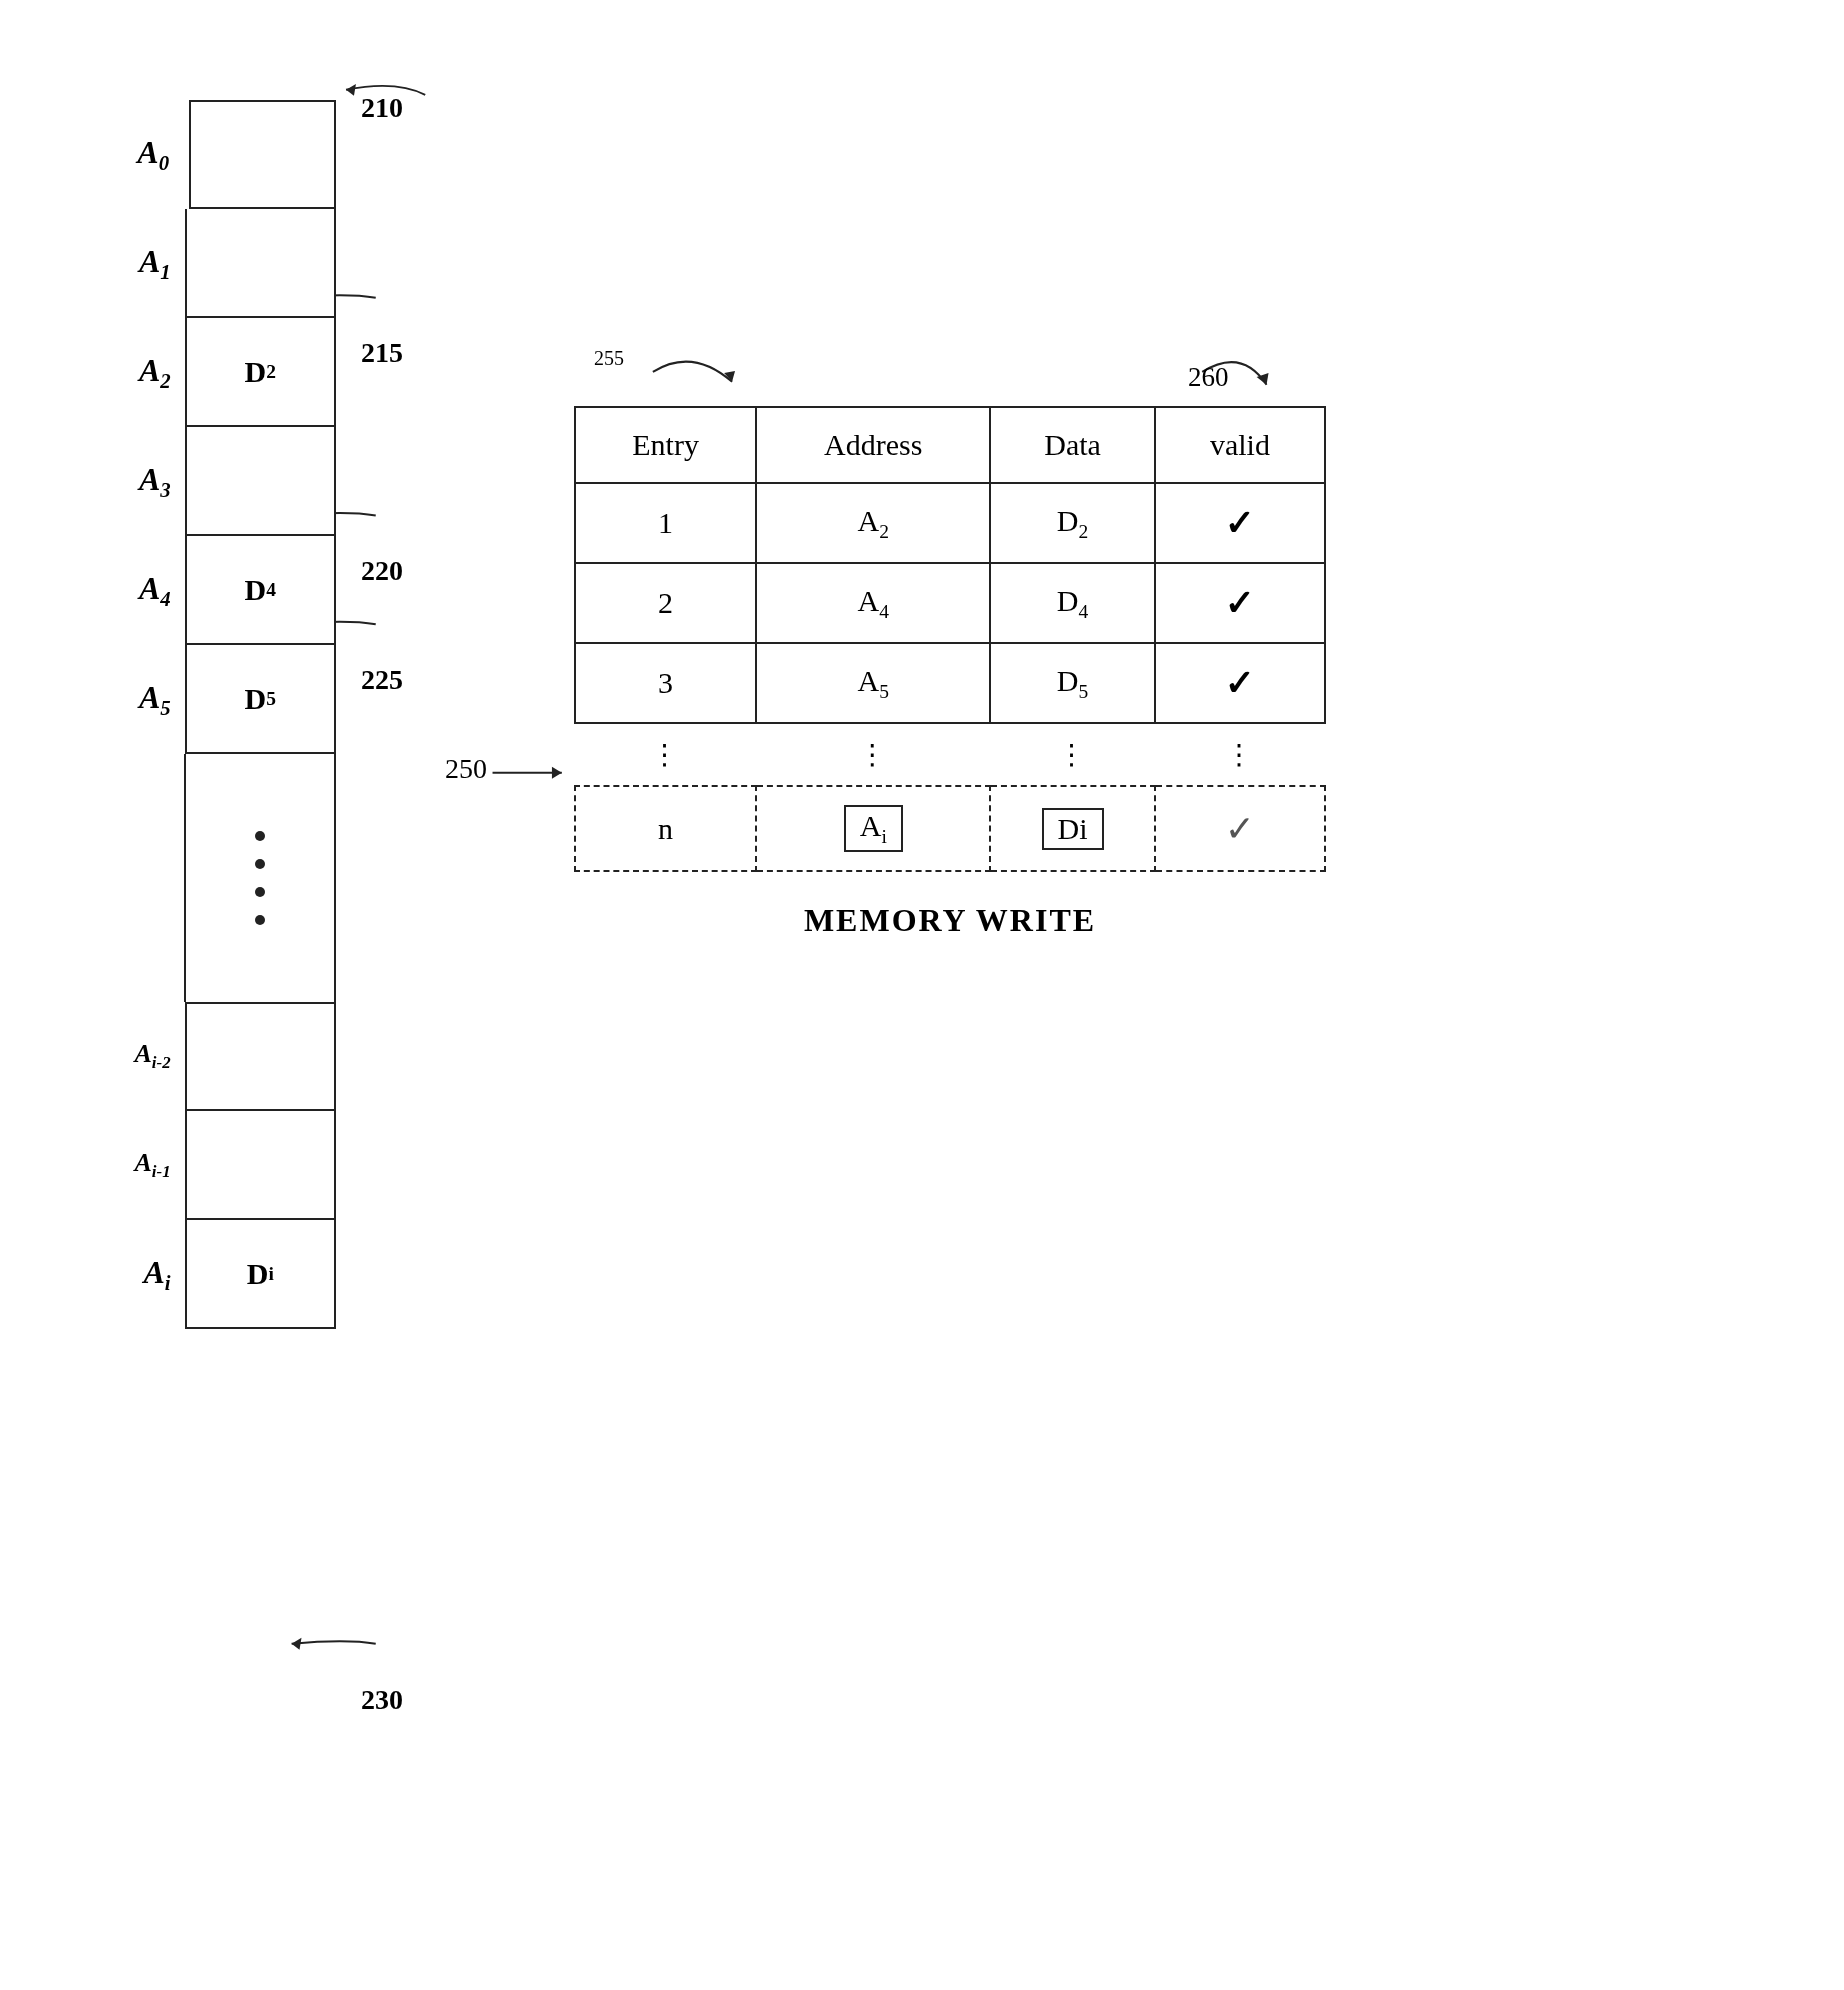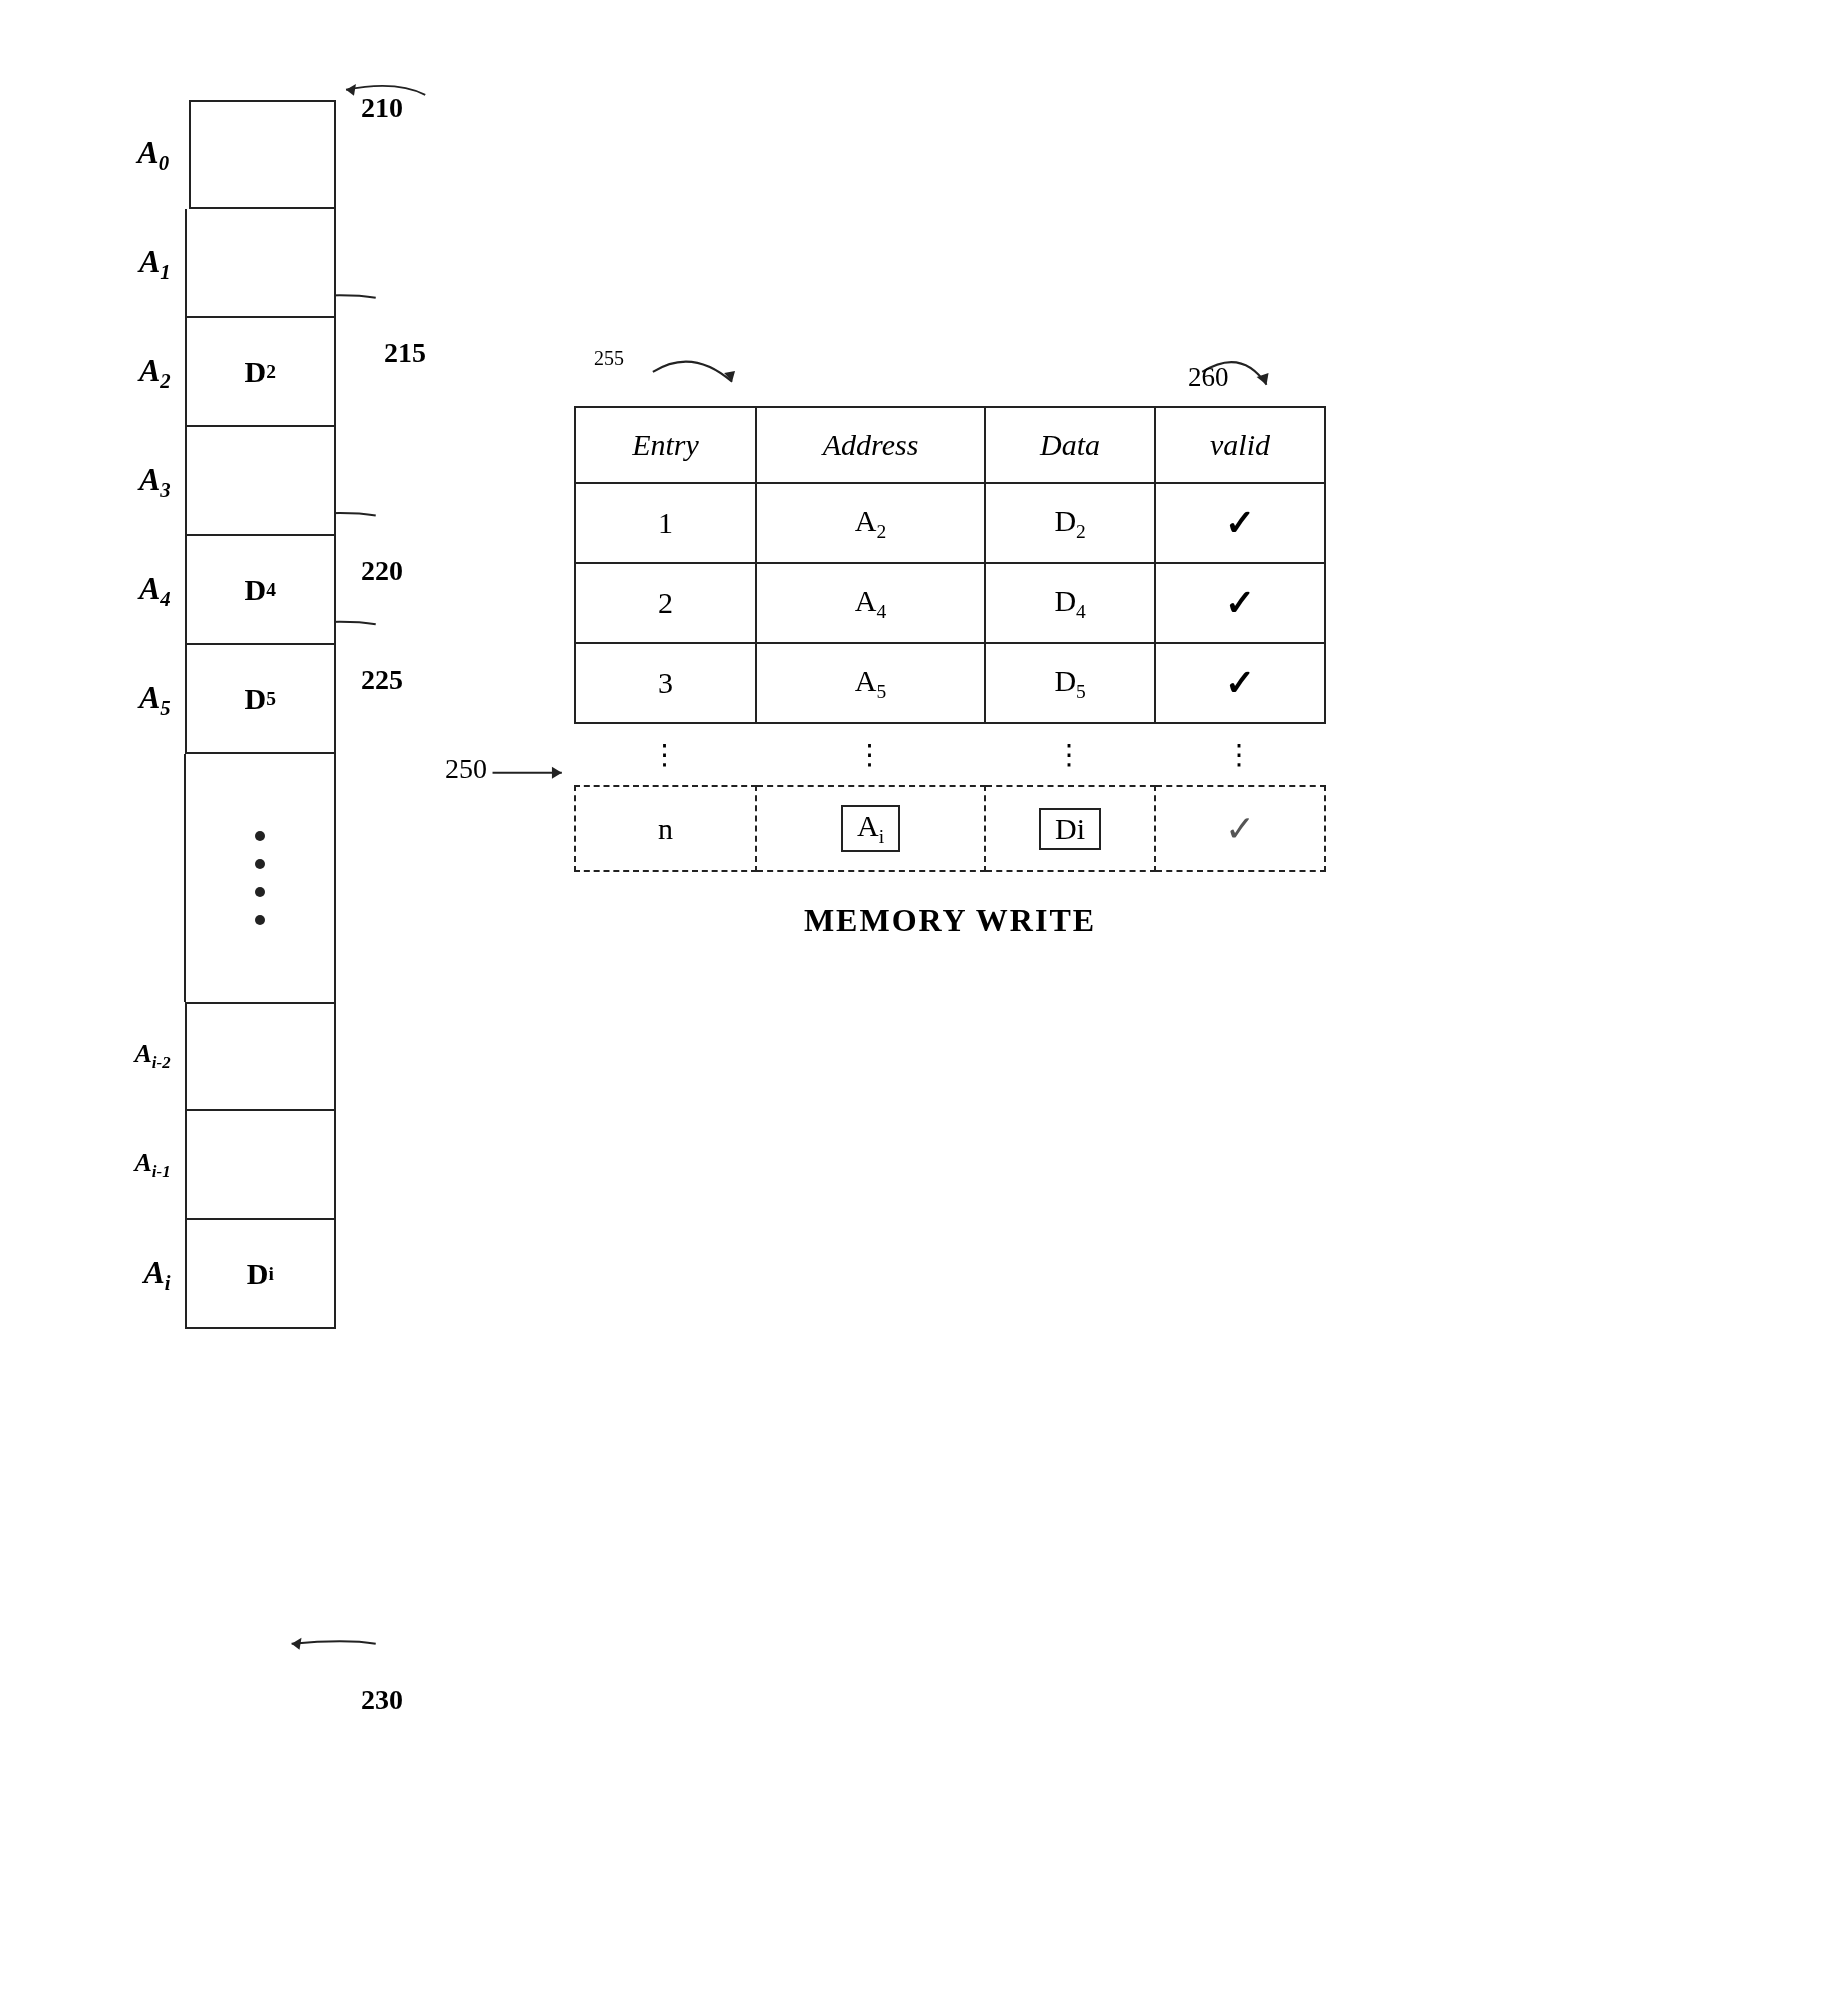--- a/index.html
+++ b/index.html
@@ -97,21 +97,20 @@
       padding: 18px 12px;
       font-size: 30px;
       font-style: normal;
     }
 
     .write-table th {
       font-weight: normal;
       font-size: 30px;
       background: #fff;
       padding: 20px 20px;
-      font-style: italic;
     }
 
     .subscript {
       font-size: 0.65em;
       vertical-align: sub;
     }
 
     
     .dashed-row td {
       border-style: dashed;
@@ -196,21 +195,21 @@
     <div class="memory-row">
       <div class="row-label">A<sub class="subscript">1</sub></div>
       <div class="row-cell no-top"></div>
     </div>
 
     <div class="memory-row">
       <div class="row-label">A<sub class="subscript">2</sub></div>
       <div class="row-cell no-top">D<sub class="subscript">2</sub></div>
     </div>
 
-    <div style="position:absolute; left:243px; top:267px; font-size:28px;margin-left:23px;">215</div>
+    <div style="position:absolute; left:243px; top:267px; font-size:28px;">215</div>
 
     <div class="memory-row">
       <div class="row-label">A<sub class="subscript">3</sub></div>
       <div class="row-cell no-top"></div>
     </div>
 
     <div class="memory-row">
       <div class="row-label">A<sub class="subscript">4</sub></div>
       <div class="row-cell no-top">D<sub class="subscript">4</sub></div>
     </div>

